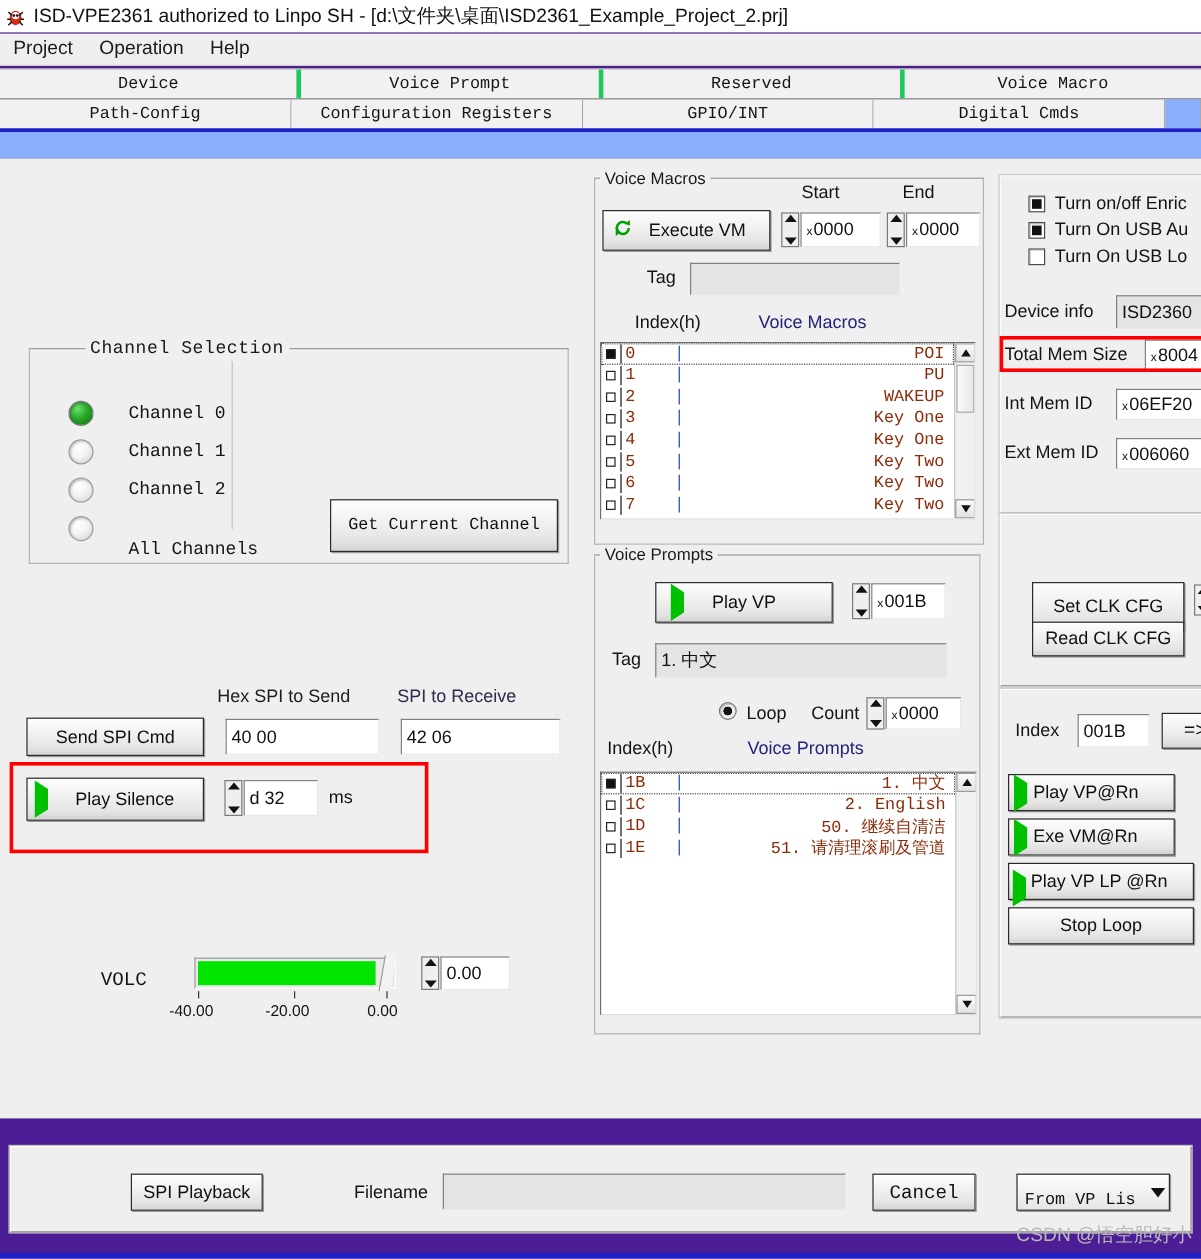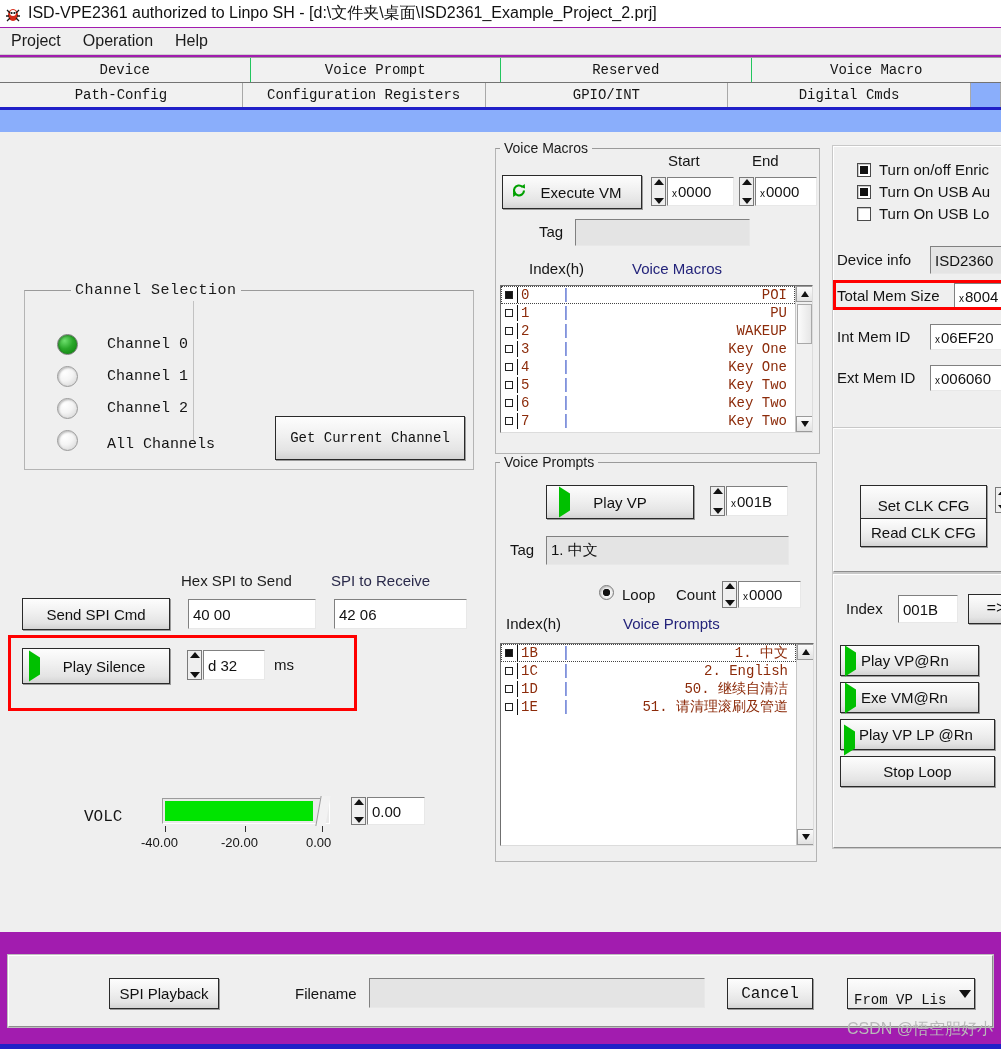--- a/index.html
+++ b/index.html
@@ -6,21 +6,21 @@
   html, body {
     margin: 0; padding: 0;
     width: 1001px; height: 1049px;
     background: #ffffff;
     font-family: "Liberation Sans", sans-serif;
     overflow: hidden;
   }
   #app {
     position: relative;
     width: 1001px; height: 1049px;
-    background: #a21caf;
+    background: #4c1d95;
     overflow: hidden;
   }
 
   
   .titlebar {
     position: absolute; left: 0; top: 0; width: 1001px; height: 27px;
     background: #ffffff;
     display: flex; align-items: center;
     padding-left: 4px;
   }
@@ -51,21 +51,21 @@
     background: #f1f1f1;
     display: flex; align-items: stretch;
     border-top: 1px solid #9d9d9d;
   }
   .tabrow.row1 { top: 57px; }
   .tabrow.row2 { top: 82px; border-top: 1px solid #737373; }
   .tab {
     flex: 1 1 0; display: flex; align-items: center; justify-content: center;
     font-family: "Liberation Mono", monospace;
     font-size: 14px; color: #151515;
-    border-right: 1px solid #22c55e;
+    border-right: 4px solid #22c55e;
     white-space: nowrap; overflow: hidden;
     background: #f1f1f1; cursor: default;
   }
   .tabrow.row2 .tab { border-right: 1px solid #a8a8a8; }
   .tab:last-child { border-right: none; }
   .tab.sel { background: #8aaefb; }
   .tab.narrow { flex: 0 0 30px; }
 
   .blueband {
     position: absolute; left: 0; top: 107px; width: 1001px; height: 25px;
@@ -354,21 +354,21 @@
       <div class="radio on" style="left:32px; top:43px;"></div>
       <span class="lbl mono" style="left:82px; top:45px;">Channel 0</span>
 
       <div class="radio" style="left:32px; top:75px;"></div>
       <span class="lbl mono" style="left:82px; top:77px;">Channel 1</span>
 
       <div class="radio" style="left:32px; top:107px;"></div>
       <span class="lbl mono" style="left:82px; top:109px;">Channel 2</span>
 
       <div class="radio" style="left:32px; top:139px;"></div>
-      <span class="lbl mono" style="left:82px; top:145px;">All Channels</span>
+      <span class="lbl mono" style="left:82px; top:159px;">All Channels</span>
 
       <div class="btn mono" style="left:250px; top:125px; width:190px; height:44px;">Get Current Channel</div>
     </div>
 
     <span class="lbl" style="left:181px; top:440px; color:#1d1d1d;">Hex SPI to Send</span>
     <span class="lbl" style="left:331px; top:440px; color:#2a2a4a;">SPI to Receive</span>
 
     <div class="btn" style="left:22px; top:466px; width:148px; height:32px;">Send SPI Cmd</div>
 
     <div class="tbox" style="left:188px; top:467px; width:128px; height:30px;">40 00</div>

